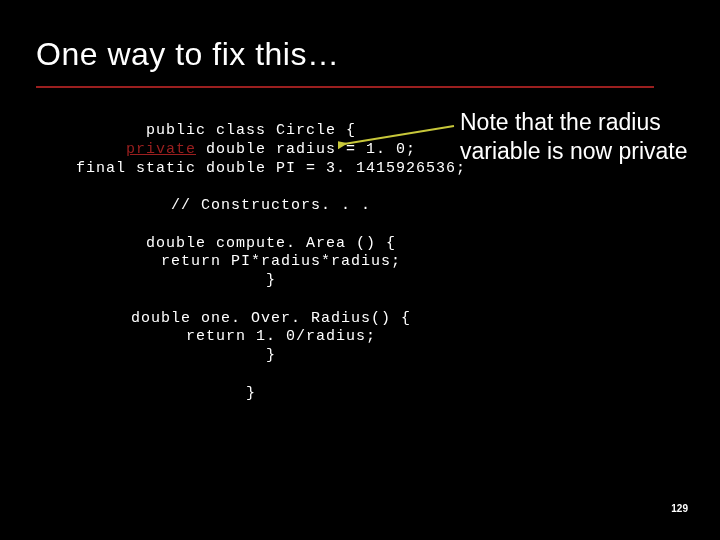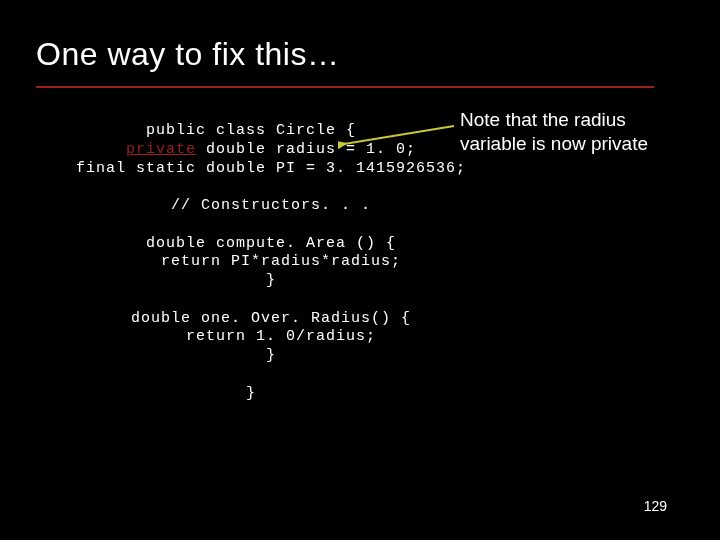--- a/index.html
+++ b/index.html
@@ -32,21 +32,21 @@
     top: 86px;
     width: 618px;
     height: 0;
     border-top: 2px solid #9b1f1f;
   }
   .note {
     position: absolute;
     left: 460px;
     top: 108px;
     width: 230px;
-    font-size: 19px;
+    font-size: 23px;
     line-height: 1.25;
     color: #fff;
   }
   .code {
     position: absolute;
     left: 36px;
     top: 122px;
     font-family: "Courier New", Courier, monospace;
     font-size: 15px;
     line-height: 1.25;
@@ -62,24 +62,25 @@
   .arrow {
     position: absolute;
     left: 338px;
     top: 122px;
     width: 118px;
     height: 28px;
     pointer-events: none;
   }
   .page-num {
     position: absolute;
-    right: 53px;
+    right: 32px;
     bottom: 26px;
-    font-size: 14px;
+    font-size: 10px;
     color: #fff;
+    font-weight: bold;
   }
 </style>
 </head>
 <body>
 
 <div class="slide">
 
   <div class="title">One way to fix this…</div>
   <div class="title-underline"></div>
 

